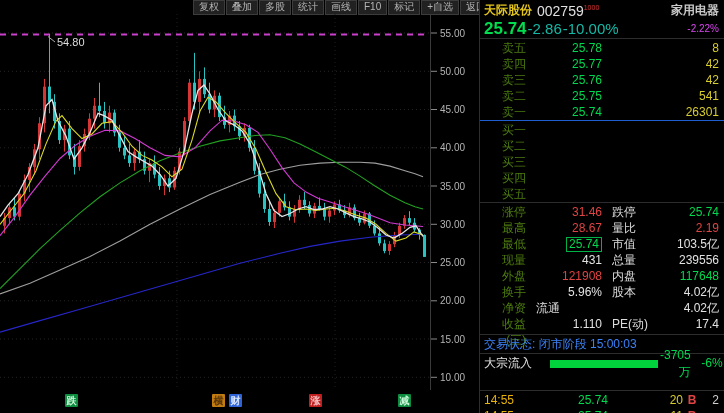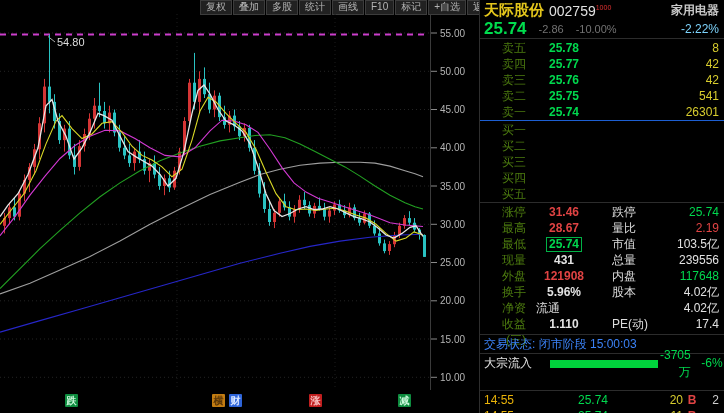--- a/index.html
+++ b/index.html
@@ -1,48 +1,48 @@
 <!DOCTYPE html>
 <html><head>
 <meta charset="utf-8">
 <style>
   html,body{margin:0;padding:0;background:#000;}
   #app{position:relative;width:724px;height:413px;background:#000;overflow:hidden;
        font-family:"Liberation Sans","DejaVu Sans",sans-serif;color:#ccc;}
   
-  .menu{position:absolute;top:0;left:200px;height:28px;width:292px;overflow:hidden;display:flex;}
+  .menu{position:absolute;top:0;left:193px;height:28px;width:292px;overflow:hidden;display:flex;}
   .mi{flex:0 0 auto;height:15px;line-height:12px;padding:0 5px;margin-right:1px;font-size:10px;
       color:#b5b5b5;background:#212121;border:1px solid #3c3c3c;box-sizing:border-box;}
   
   #chart-wrap{position:absolute;left:0;top:0;width:479px;height:413px;}
   
   .badge{position:absolute;width:13px;height:13px;line-height:13px;text-align:center;
          font-size:10px;font-weight:bold;border-radius:1px;}
   .b-green{background:#0e8c3f;color:#c9f6d9;}
   .b-orange{background:#c27c12;color:#5a3608;}
   .b-blue{background:#2e64d8;color:#dce8ff;}
   .b-red{background:#c01f1f;color:#f6c0c0;}
   
   #panel{position:absolute;left:479px;top:0;width:245px;height:413px;background:#000;
          border-left:1px solid #2e2e2e;box-sizing:border-box;font-size:12px;}
   .sep{position:absolute;left:0;right:0;height:0;border-top:1px solid #2c2c2c;}
   .sep-blue{border-top:1px solid #1d5fd2;}
   .trow{position:absolute;left:4px;right:5px;display:flex;align-items:center;}
   #title-row{top:2px;height:17px;}
-  .stock-name{color:#e3c51c;font-size:15px;font-weight:bold;}
+  .stock-name{color:#e3c51c;font-size:12px;font-weight:bold;}
   .stock-code{color:#e0e0e0;font-size:14px;margin-left:5px;}
   .stock-tag{color:#e03030;font-size:7px;vertical-align:super;}
   .sector{margin-left:auto;color:#c9c9c9;font-size:12px;font-weight:bold;}
   #price-row{top:20px;height:17px;}
   .big-price{color:#00dd4e;font-size:17px;font-weight:bold;}
-  .chg{color:#737373;font-size:11px;margin-left:12px;}
-  .sector-chg{margin-left:auto;color:#7dd3fc;font-size:12px;}
+  .chg{color:#14b8a6;font-size:15px;margin-left:1px;}
+  .sector-chg{margin-left:auto;color:#d946ef;font-size:10px;}
   .srow{display:flex;height:16px;line-height:16px;padding:0 5px 0 4px;}
   .lab{width:42px;color:#4d7c0f;flex:0 0 auto;text-align:right;}
-  .v1{width:76px;text-align:center;flex:0 0 auto;font-weight:bold;}
+  .v1{width:76px;text-align:right;flex:0 0 auto;}
   .lab2{width:50px;margin-left:10px;color:#ddd;flex:0 0 auto;}
   .v2{flex:1;text-align:right;}
   .c-red{color:#e04343;} .c-green{color:#00d84e;} .c-yellow{color:#d8cd2e;}
   .c-white{color:#e2e2e2;}
   .boxed{border:1px solid #00b246;padding:0 2px;line-height:13px;display:inline-block;}
   #asks{position:absolute;top:40px;left:0;right:0;}
   #bids{position:absolute;top:122px;left:0;right:0;}
   #stats{position:absolute;top:204px;left:0;right:0;}
   #status-row{position:absolute;top:336px;height:16px;line-height:16px;left:4px;color:#3b82f6;}
   #flows{position:absolute;top:355px;left:0;right:0;}

